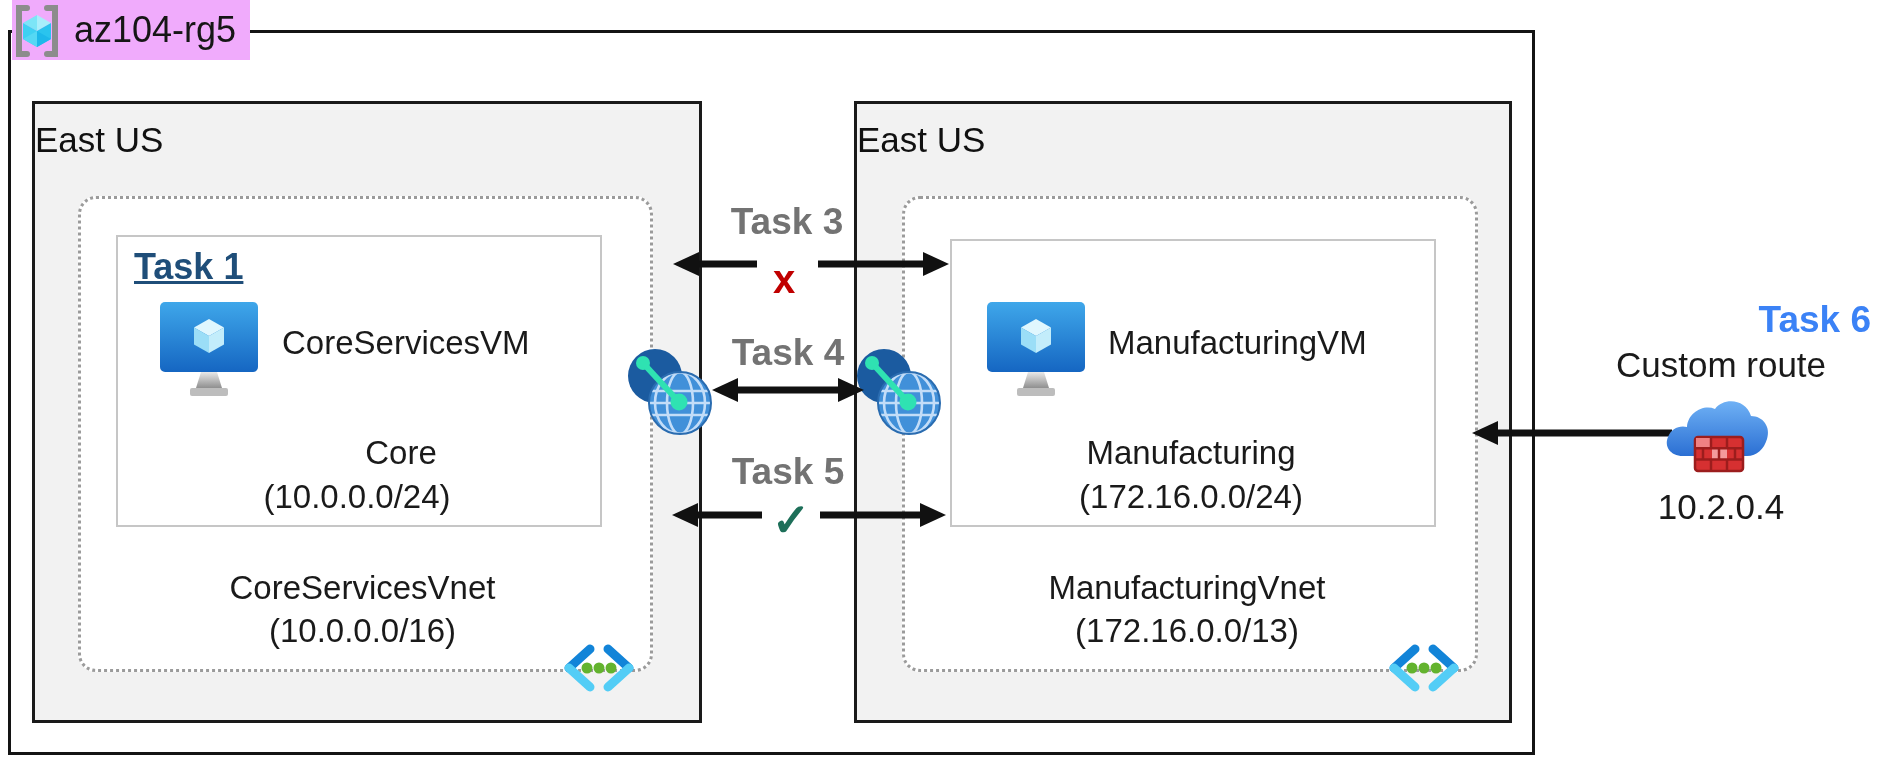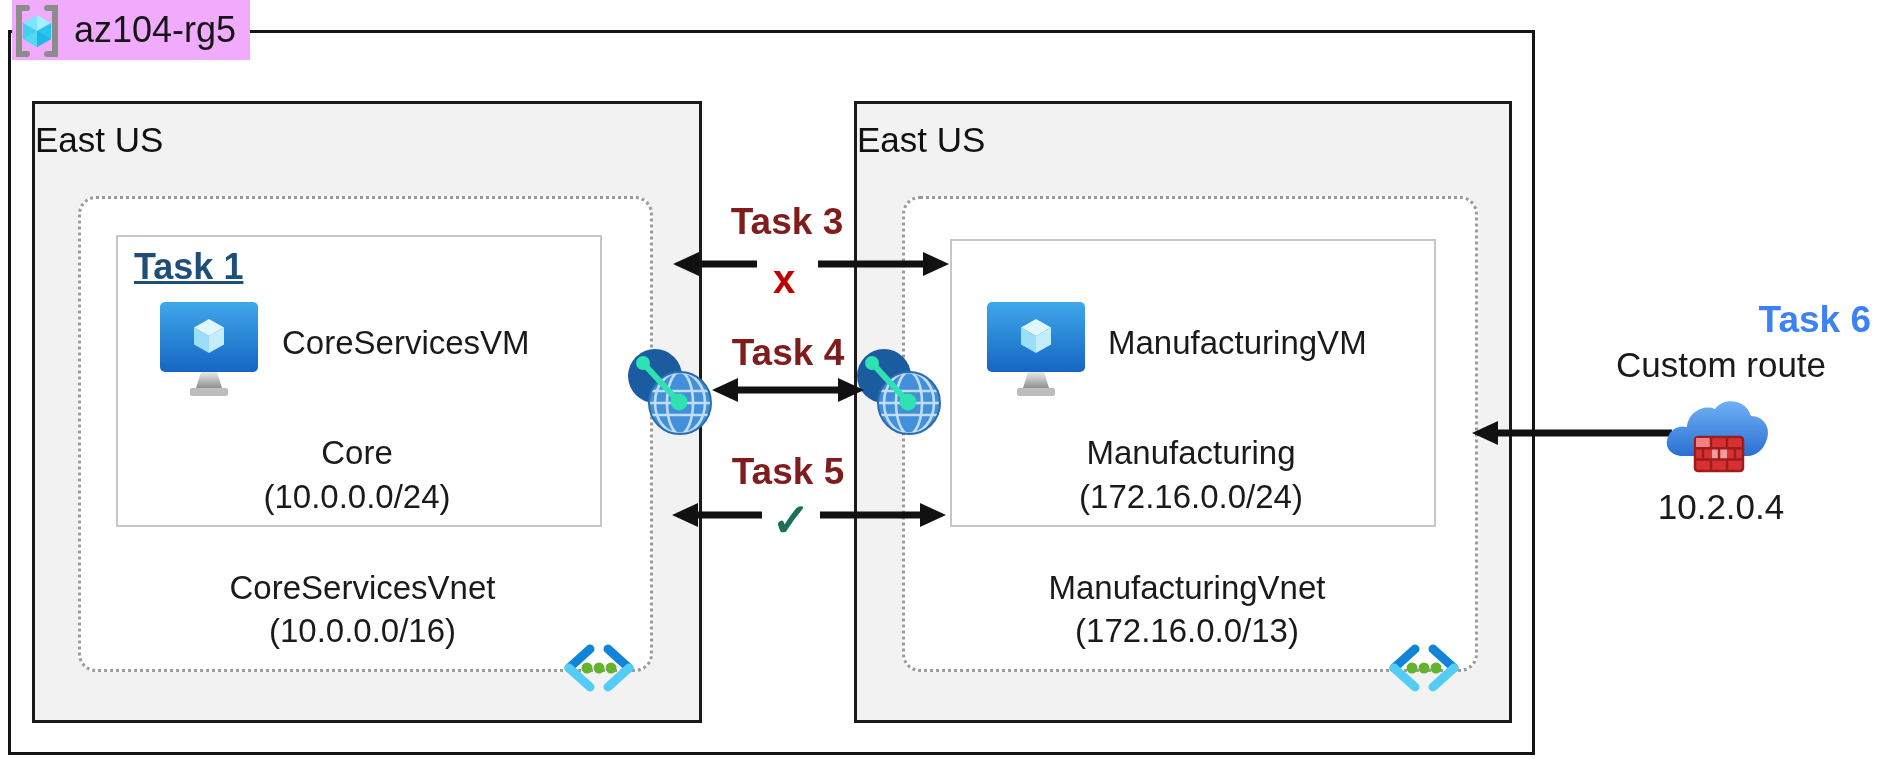--- a/index.html
+++ b/index.html
@@ -35,31 +35,31 @@
   .task1{left:134px;top:246px;text-decoration:underline;}
   .task2{left:1144px;top:252px;width:278px;text-align:right;}
 
   .vm-name{font-size:33px;line-height:40px;white-space:nowrap;}
   .vm1-name{left:282px;top:323px;}
   .vm2-name{left:1108px;top:323px;}
   .vm-icon1{left:158px;top:300px;}
   .vm-icon2{left:985px;top:300px;}
 
   .center-text{font-size:33px;line-height:40px;text-align:center;}
-  .subnet1-name{left:116px;top:433px;width:482px;}
+  .subnet1-name{left:116px;top:433px;width:482px;padding-left:44px;}
   .subnet1-cidr{left:116px;top:477px;width:482px;}
   .subnet2-name{left:950px;top:433px;width:482px;}
   .subnet2-cidr{left:950px;top:477px;width:482px;}
   .vnet1-name{left:78px;top:568px;width:569px;}
   .vnet1-cidr{left:78px;top:611px;width:569px;}
   .vnet2-name{left:902px;top:568px;width:570px;}
   .vnet2-cidr{left:902px;top:611px;width:570px;}
 
   
-  .mid-label{width:300px;text-align:center;font-size:37px;font-weight:bold;color:#7f1d1d;}
+  .mid-label{width:300px;text-align:center;font-size:37px;font-weight:bold;color:#737373;}
   .task3-label{left:637px;top:201px;}
   .task4-label{left:638px;top:332px;}
   .task5-label{left:638px;top:451px;}
 
   .blocked-x{left:759px;top:257px;width:50px;text-align:center;font-size:40px;font-weight:bold;color:#c00000;line-height:44px;}
   .allowed-check{left:763px;top:495px;width:56px;text-align:center;font-size:46px;font-weight:600;color:#1d6f59;line-height:50px;}
 
   
   .task6-label{left:1571px;top:299px;width:300px;text-align:right;font-size:37px;font-weight:bold;color:#3b82f6;}
   .route-title{left:1561px;top:345px;width:320px;text-align:center;font-size:35px;}

